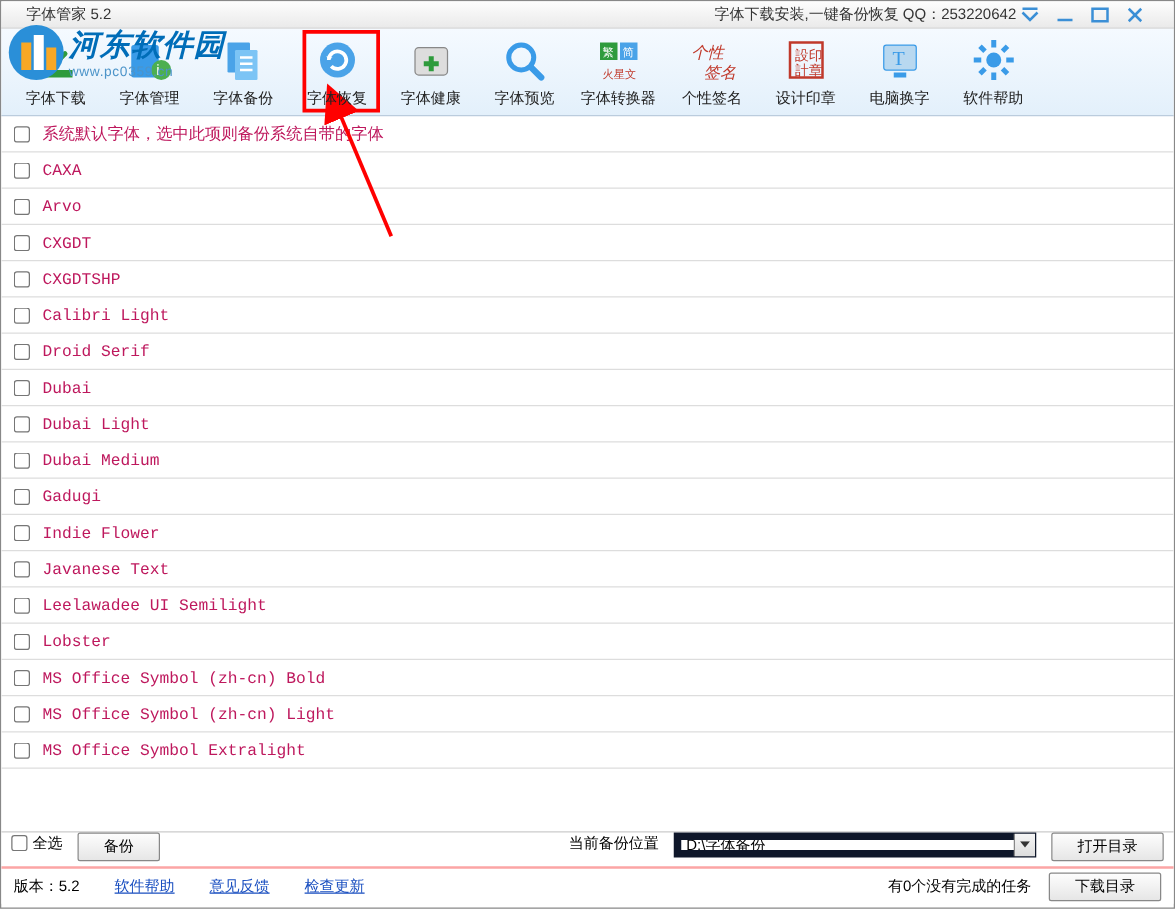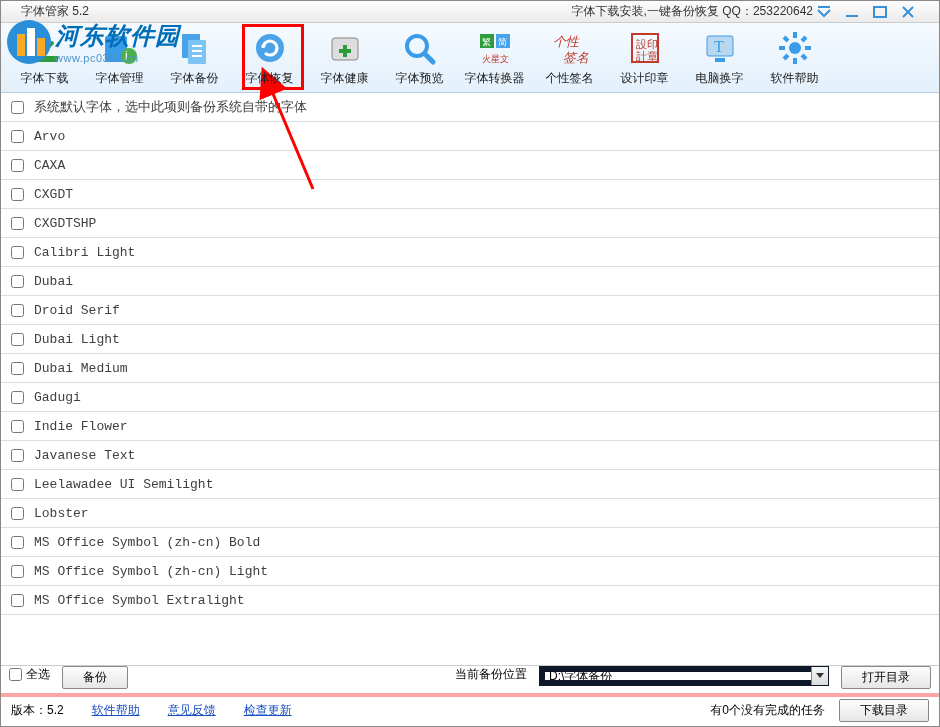--- a/index.html
+++ b/index.html
@@ -17,26 +17,26 @@
 .tool-highlight { position: absolute; border: 3px solid #ff0000; pointer-events: none; }
 .arrow-annotation { position: absolute; pointer-events: none; }
 .watermark { position: absolute; top: 18px; left: 5px; pointer-events: none; z-index: 100; display: flex; align-items: center; }
 .watermark-logo { width: 48px; height: 48px; }
 .watermark-text { display: flex; flex-direction: column; margin-left: 2px; }
 .wm-line1 { font-size: 24px; font-weight: bold; color: #006db8; font-style: italic; font-family: "Microsoft YaHei"; letter-spacing: 1px; }
 .wm-line2 { font-size: 11px; color: #4c94c9; letter-spacing: 0.5px; }
 .font-list { height: 572px; overflow-y: auto; background: #fff; }
 .font-row { display: flex; align-items: center; height: 29px; border-bottom: 1px solid #ddd; padding-left: 10px; }
 .font-row input[type=checkbox] { margin-right: 10px; width: 13px; height: 13px; }
-.font-name { font-family: "Courier New", monospace; font-size: 13px; color: #404040; }
+.font-name { font-family: "Courier New", monospace; font-size: 13px; color: #be185d; }
 .bottom-bar { height: 28px; background: #fff; border-top: 1px solid #ccc; display: flex; align-items: flex-start; padding: 0 8px; gap: 12px; }
 .bottom-bar input[type=checkbox] { margin-right: 4px; }
 .btn { padding: 2px 20px; border: 1px solid #888; background: linear-gradient(#fdfdfd,#e6e6e6); cursor: pointer; font-size: 12px; border-radius: 2px; }
 .path-input { width: 290px; height: 20px; border: 6px solid #0f172a; padding: 0 4px; font-size: 12px; }
-.status-bar { height: 30px; background: #fff; border-top: 4px solid #fca5a5; display: flex; align-items: center; padding: 0 10px; font-size: 12px; }
+.status-bar { height: 30px; background: #fff; border-top: 2px solid #fca5a5; display: flex; align-items: center; padding: 0 10px; font-size: 12px; }
 .status-left { flex: 0 0 auto; display: flex; gap: 28px; align-items: center; }
 .link { color: #1a4fc0; text-decoration: underline; cursor: pointer; }
 .status-right { flex: 1; display: flex; justify-content: flex-end; gap: 14px; align-items: center; }
 .sel-caret { position: absolute; right: 1px; top: 1px; width: 17px; height: 18px; background: linear-gradient(#f5f5f5,#ddd); border-left: 1px solid #888; display: flex; align-items: center; justify-content: center; }
 .path-wrap { position: relative; display: inline-block; }
 </style>
 </head>
 <body>
 
 <div class="titlebar">
@@ -210,45 +210,45 @@
     </div>
   </div>
 
 <div class="font-list" id="font-list">
     <div class="font-row">
       <input type="checkbox" style="">
       <span class="font-name">系统默认字体，选中此项则备份系统自带的字体</span>
     </div>
     <div class="font-row">
       <input type="checkbox" style="">
+      <span class="font-name">CAXA</span>
+    </div>
+    <div class="font-row">
+      <input type="checkbox" style="">
       <span class="font-name">Arvo</span>
     </div>
     <div class="font-row">
       <input type="checkbox" style="">
-      <span class="font-name">CAXA</span>
-    </div>
-    <div class="font-row">
-      <input type="checkbox" style="">
       <span class="font-name">CXGDT</span>
     </div>
     <div class="font-row">
       <input type="checkbox" style="">
       <span class="font-name">CXGDTSHP</span>
     </div>
     <div class="font-row">
       <input type="checkbox" style="">
       <span class="font-name">Calibri Light</span>
     </div>
     <div class="font-row">
       <input type="checkbox" style="">
+      <span class="font-name">Droid Serif</span>
+    </div>
+    <div class="font-row">
+      <input type="checkbox" style="">
       <span class="font-name">Dubai</span>
-    </div>
-    <div class="font-row">
-      <input type="checkbox" style="">
-      <span class="font-name">Droid Serif</span>
     </div>
     <div class="font-row">
       <input type="checkbox" style="">
       <span class="font-name">Dubai Light</span>
     </div>
     <div class="font-row">
       <input type="checkbox" style="">
       <span class="font-name">Dubai Medium</span>
     </div>
     <div class="font-row">

